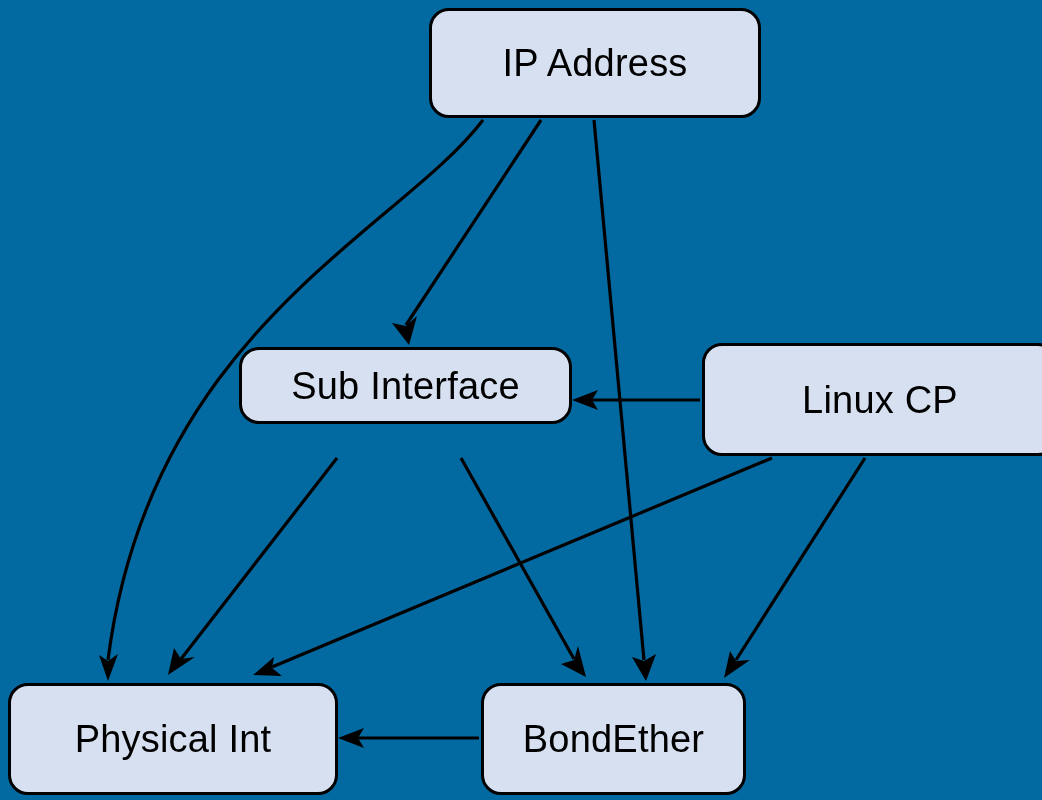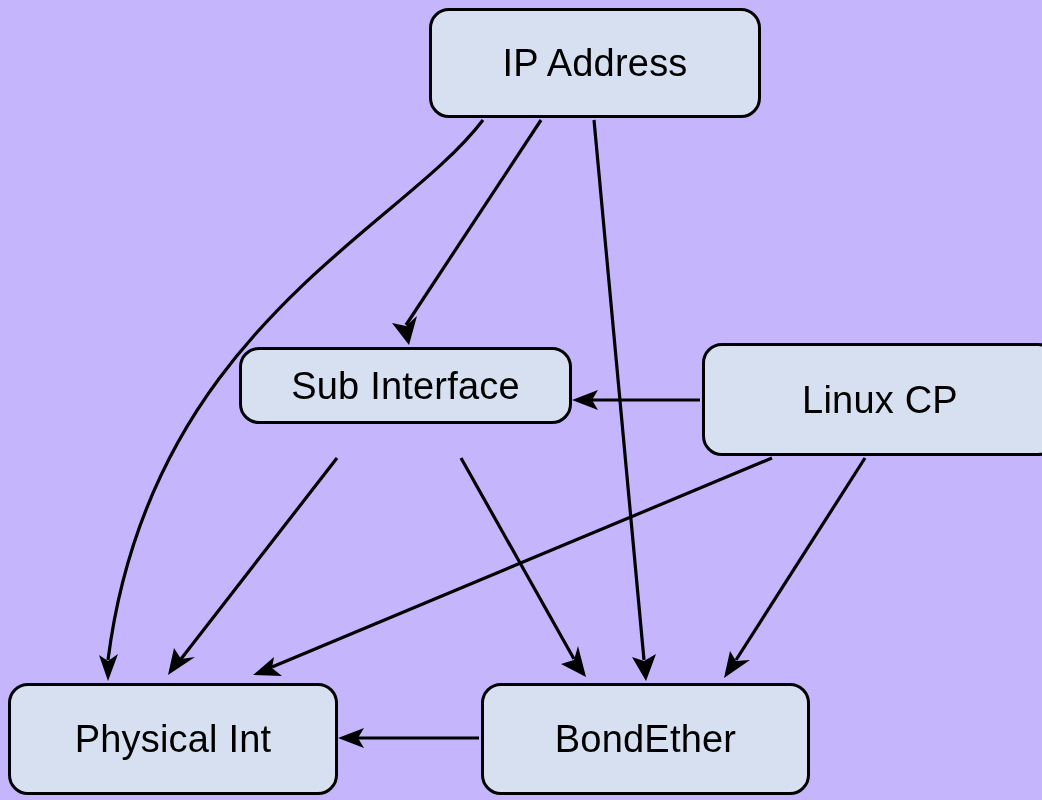--- a/index.html
+++ b/index.html
@@ -7,21 +7,21 @@
     padding: 0;
     background: #ffffff;
   }
   body {
     font-family: "Liberation Sans", sans-serif;
   }
   #diagram-root {
     position: relative;
     width: 1042px;
     height: 800px;
-    background: #c4b5fd;
+    background: #0369a1;
     overflow: hidden;
   }
   #diagram-svg {
     position: absolute;
     left: 0;
     top: 0;
     width: 1042px;
     height: 800px;
   }
   .node-box {
@@ -116,17 +116,17 @@
   </div>
 
   <div class="node-box" style="left:702px; top:343px; width:356px; height:113px;">
     <span class="node-label">Linux CP</span>
   </div>
 
   <div class="node-box" style="left:8px; top:683px; width:330px; height:112px;">
     <span class="node-label">Physical Int</span>
   </div>
 
-  <div class="node-box" style="left:481px; top:683px; width:329px; height:112px;">
+  <div class="node-box" style="left:481px; top:683px; width:265px; height:112px;">
     <span class="node-label">BondEther</span>
   </div>
 
 </div>
 
 </body></html>

